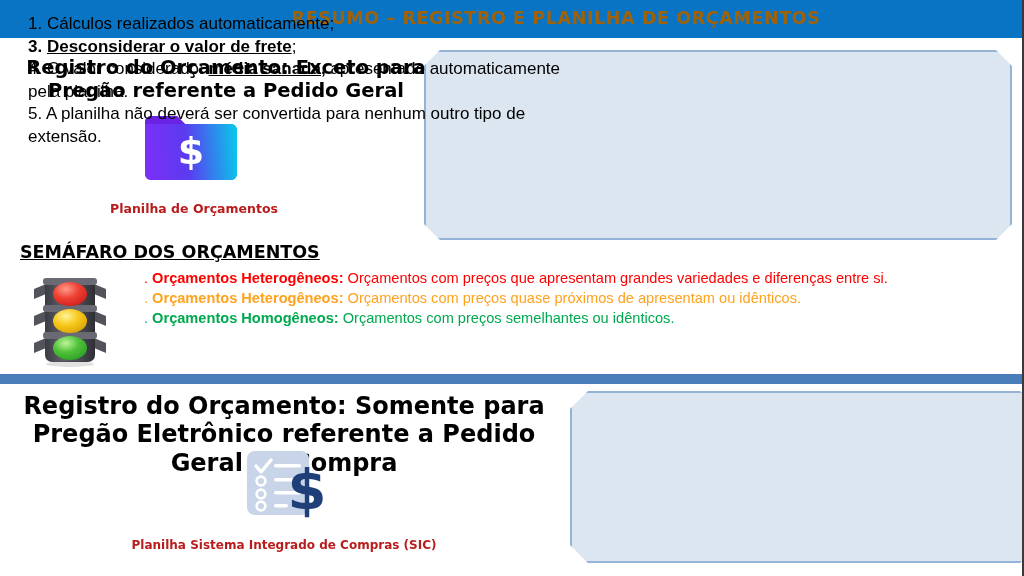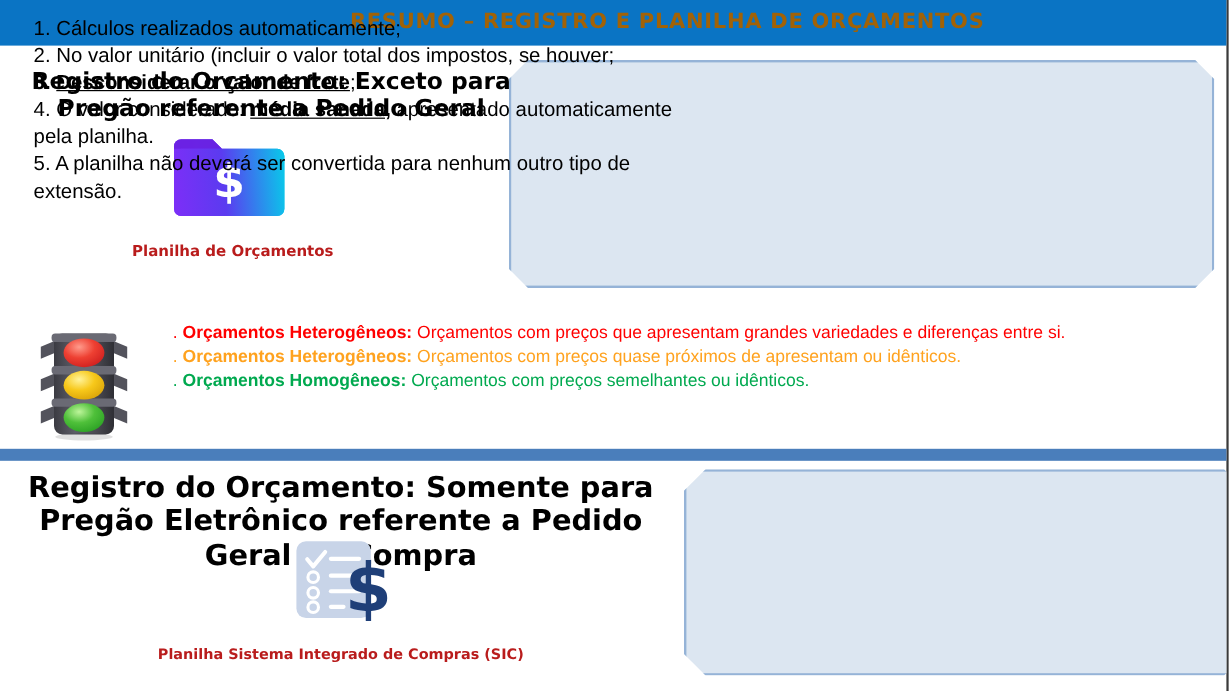--- a/index.html
+++ b/index.html
@@ -228,33 +228,31 @@
   </div>
 
   <div class="icon-caption" id="caption-orcamentos">Planilha de Orçamentos</div>
 
   <div class="callout" id="callout-top"></div>
   <div class="callout-inner" id="callout-top-text">
     <p>
       <span>1. </span><span>Cálculos realizados automaticamente;</span>
     </p>
     <p>
-      <span>2. </span><span>No valor unitário (incluir o valor total dos impostos, se houver;</span>
-    </p>
-    <p>
       <span style="font-weight:bold">3. </span><span class="u-bold">Desconsiderar o valor de frete</span><span>;</span>
     </p>
     <p>
       <span>4. </span><span>O valor considerado:  </span><span class="u-bold">média sanada,</span><span> apresentado automaticamente pela planilha.</span>
     </p>
     <p>
       <span>5. </span><span>A planilha não deverá ser convertida para nenhum outro tipo de extensão.</span>
     </p>
   </div>
 
+  <div id="semaforo-heading">SEMÁFARO DOS ORÇAMENTOS</div>
 
   <div id="traffic-light">
     <svg width="88" height="96" viewBox="0 0 88 96" xmlns="http://www.w3.org/2000/svg">
       <defs>
         <linearGradient id="bodyG" x1="0" y1="0" x2="1" y2="0">
           <stop offset="0%" stop-color="#3b3b42"></stop>
           <stop offset="35%" stop-color="#5e5e68"></stop>
           <stop offset="70%" stop-color="#4a4a52"></stop>
           <stop offset="100%" stop-color="#2e2e34"></stop>
         </linearGradient>

